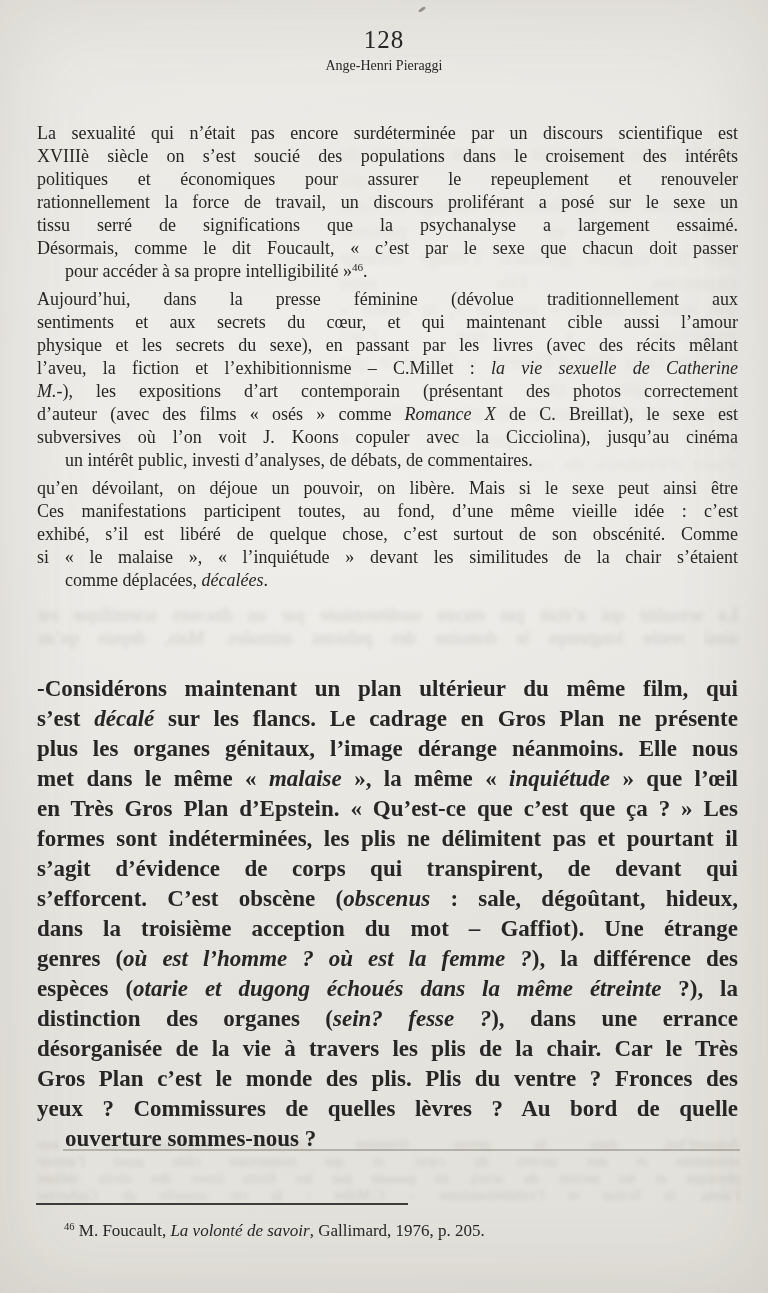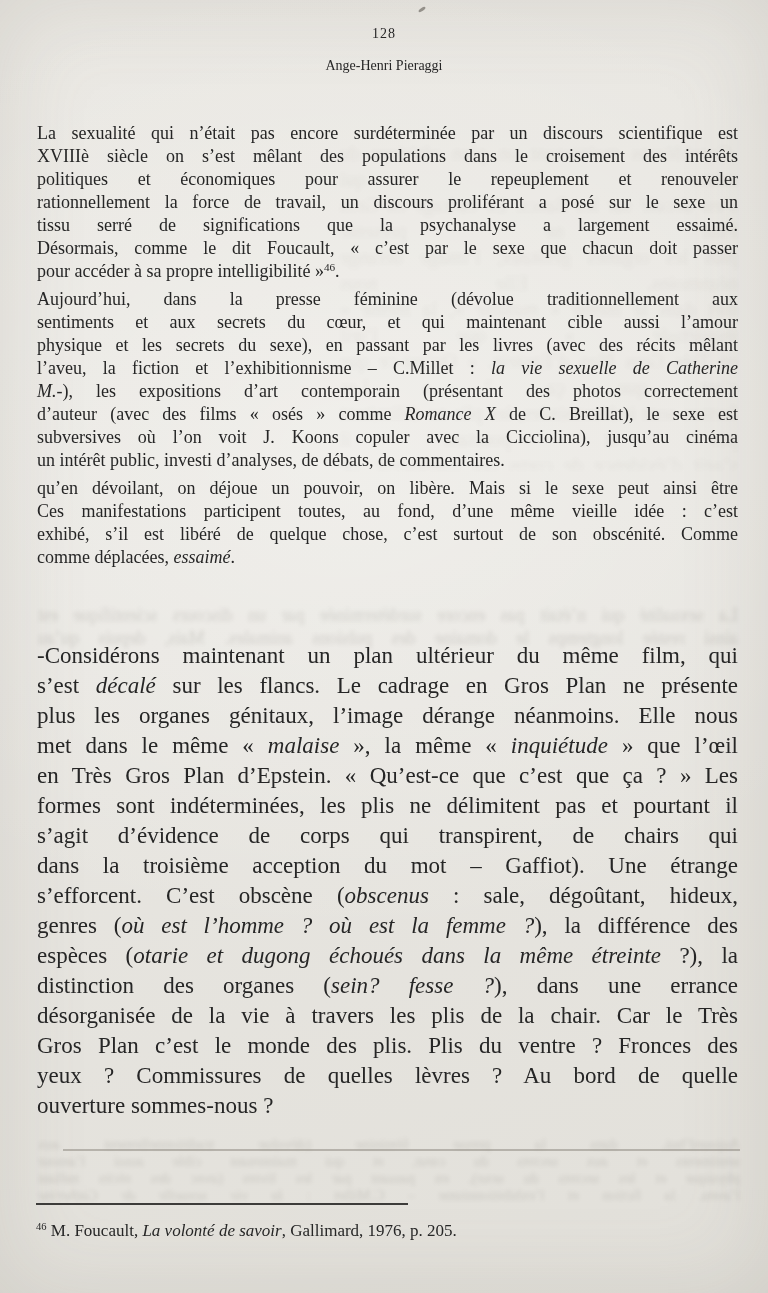--- a/index.html
+++ b/index.html
@@ -14,42 +14,42 @@
     height: 1293px;
     background:
       radial-gradient(ellipse 900px 700px at 45% 35%, rgba(255,255,253,0.35), rgba(255,255,253,0) 70%),
       linear-gradient(165deg, #eae8e3 0%, #e8e6e1 45%, #e2e0da 100%);
     box-shadow: inset 0 0 90px rgba(120,114,102,0.16);
     color: #262626;
     overflow: hidden;
   }
   .page-number {
     position: absolute; top: 26px; left: 0; width: 100%;
-    text-align: center; font-size: 14px; letter-spacing: 1px; z-index: 3;
+    text-align: center; font-size: 25px; letter-spacing: 1px; z-index: 3;
   }
   .author {
     position: absolute; top: 58px; left: 0; width: 100%;
     text-align: center; font-size: 14px; z-index: 3;
   }
   .small-block {
     position: absolute; top: 122px; left: 37px; width: 701px; z-index: 2;
   }
   .small-block .tline { font-size: 18px; line-height: 23px; }
   .para + .para { margin-top: 5px; }
   .large-block {
-    position: absolute; top: 641px; left: 37px; width: 701px; z-index: 2;
+    position: absolute; top: 674px; left: 37px; width: 701px; z-index: 2; font-weight: bold;
   }
   .large-block .tline { font-size: 23px; line-height: 30px; }
   .tline {
     text-align: justify;
     text-align-last: justify;
     text-justify: inter-word;
     white-space: normal;
   }
-  .tline-end { text-align-last: left; }
+  .tline-end { text-align-last: left; margin-left: 28px; }
   .it { font-style: italic; }
   sup { font-size: 0.62em; line-height: 0; vertical-align: baseline; position: relative; top: -0.55em; }
 
   
   .ghost {
     position: absolute; overflow: hidden; z-index: 1;
     transform: scaleX(-1); filter: blur(2px);
     color: #4f4a43; pointer-events: none;
   }
   .ghost .tline { text-align: justify; text-align-last: justify; }
@@ -90,60 +90,61 @@
       <div class="tline"><span>plus les organes génitaux, l’image dérange néanmoins. Elle nous</span></div>
       <div class="tline"><span>met dans le même « </span><span class="it">malaise</span><span> », la même « </span><span class="it">inquiétude</span><span> » que l’œil</span></div>
       <div class="tline"><span>en Très Gros Plan d’Epstein. « Qu’est-ce que c’est que ça ? » Les</span></div>
       <div class="tline"><span>formes sont indéterminées, les plis ne délimitent pas et pourtant il</span></div>
       <div class="tline"><span>s’agit d’évidence de corps qui transpirent, de chairs qui</span></div>
     </div>
 
   <section class="small-block">
     <div class="para">
         <div class="tline"><span>La sexualité qui n’était pas encore surdéterminée par un discours scientifique est</span></div>
-        <div class="tline"><span>XVIIIè siècle on s’est mêlant des populations dans le croisement des intérêts</span></div>
+        <div class="tline"><span>XVIIIè siècle on s’est soucié des populations dans le croisement des intérêts</span></div>
         <div class="tline"><span>politiques et économiques pour assurer le repeuplement et renouveler</span></div>
         <div class="tline"><span>rationnellement la force de travail, un discours proliférant a posé sur le sexe un</span></div>
         <div class="tline"><span>tissu serré de significations que la psychanalyse a largement essaimé.</span></div>
         <div class="tline"><span>Désormais, comme le dit Foucault, « c’est par le sexe que chacun doit passer</span></div>
         <div class="tline tline-end"><span>pour accéder à sa propre intelligibilité »</span><sup>46</sup><span>.</span></div>
       </div>
     <div class="para">
         <div class="tline"><span>Aujourd’hui, dans la presse féminine (dévolue traditionnellement aux</span></div>
         <div class="tline"><span>sentiments et aux secrets du cœur, et qui maintenant cible aussi l’amour</span></div>
         <div class="tline"><span>physique et les secrets du sexe), en passant par les livres (avec des récits mêlant</span></div>
         <div class="tline"><span>l’aveu, la fiction et l’exhibitionnisme – C.Millet : </span><span class="it">la vie sexuelle de Catherine</span></div>
         <div class="tline"><span class="it">M.</span><span>-), les expositions d’art contemporain (présentant des photos correctement</span></div>
         <div class="tline"><span>d’auteur (avec des films « osés » comme </span><span class="it">Romance X</span><span> de C. Breillat), le sexe est</span></div>
         <div class="tline"><span>subversives où l’on voit J. Koons copuler avec la Cicciolina), jusqu’au cinéma</span></div>
         <div class="tline tline-end"><span>un intérêt public, investi d’analyses, de débats, de commentaires.</span></div>
       </div>
     <div class="para">
         <div class="tline"><span>qu’en dévoilant, on déjoue un pouvoir, on libère. Mais si le sexe peut ainsi être</span></div>
         <div class="tline"><span>Ces manifestations participent toutes, au fond, d’une même vieille idée : c’est</span></div>
         <div class="tline"><span>exhibé, s’il est libéré de quelque chose, c’est surtout de son obscénité. Comme</span></div>
-        <div class="tline tline-end"><span>comme déplacées, </span><span class="it">essaimé</span><span>.</span></div>
+        <div class="tline"><span>si « le malaise », « l’inquiétude » devant les similitudes de la chair s’étaient</span></div>
+        <div class="tline tline-end"><span>comme déplacées, </span><span class="it">décalées</span><span>.</span></div>
       </div>
   </section>
 
   <div class="ghost ghost-mid">
       <div class="tline"><span>La sexualité qui n’était pas encore surdéterminée par un discours scientifique est</span></div>
       <div class="tline"><span>ainsi restée longtemps le domaine des pulsions animales. Mais, depuis qu’au</span></div>
     </div>
 
   <section class="large-block">
       <div class="tline"><span>-Considérons maintenant un plan ultérieur du même film, qui</span></div>
       <div class="tline"><span>s’est </span><span class="it">décalé</span><span> sur les flancs. Le cadrage en Gros Plan ne présente</span></div>
       <div class="tline"><span>plus les organes génitaux, l’image dérange néanmoins. Elle nous</span></div>
       <div class="tline"><span>met dans le même « </span><span class="it">malaise</span><span> », la même « </span><span class="it">inquiétude</span><span> » que l’œil</span></div>
       <div class="tline"><span>en Très Gros Plan d’Epstein. « Qu’est-ce que c’est que ça ? » Les</span></div>
       <div class="tline"><span>formes sont indéterminées, les plis ne délimitent pas et pourtant il</span></div>
-      <div class="tline"><span>s’agit d’évidence de corps qui transpirent, de chairs qui</span></div>
+      <div class="tline"><span>s’agit d’évidence de corps qui transpirent, de devant qui</span></div>
+      <div class="tline"><span>s’efforcent. C’est obscène (</span><span class="it">obscenus</span><span> : sale, dégoûtant, hideux,</span></div>
       <div class="tline"><span>dans la troisième acception du mot – Gaffiot). Une étrange</span></div>
-      <div class="tline"><span>s’efforcent. C’est obscène (</span><span class="it">obscenus</span><span> : sale, dégoûtant, hideux,</span></div>
       <div class="tline"><span>genres (</span><span class="it">où est l’homme ? où est la femme ?</span><span>), la différence des</span></div>
       <div class="tline"><span>espèces (</span><span class="it">otarie et dugong échoués dans la même étreinte</span><span> ?), la</span></div>
       <div class="tline"><span>distinction des organes (</span><span class="it">sein?  fesse ?</span><span>), dans une errance</span></div>
       <div class="tline"><span>désorganisée de la vie à travers les plis de la chair. Car le Très</span></div>
       <div class="tline"><span>Gros Plan c’est le monde des plis. Plis du ventre ? Fronces des</span></div>
       <div class="tline"><span>yeux ? Commissures de quelles lèvres ? Au bord de quelle</span></div>
       <div class="tline tline-end"><span>ouverture sommes-nous ?</span></div>
     </section>
 
   <div class="ghost ghost-bottom">

